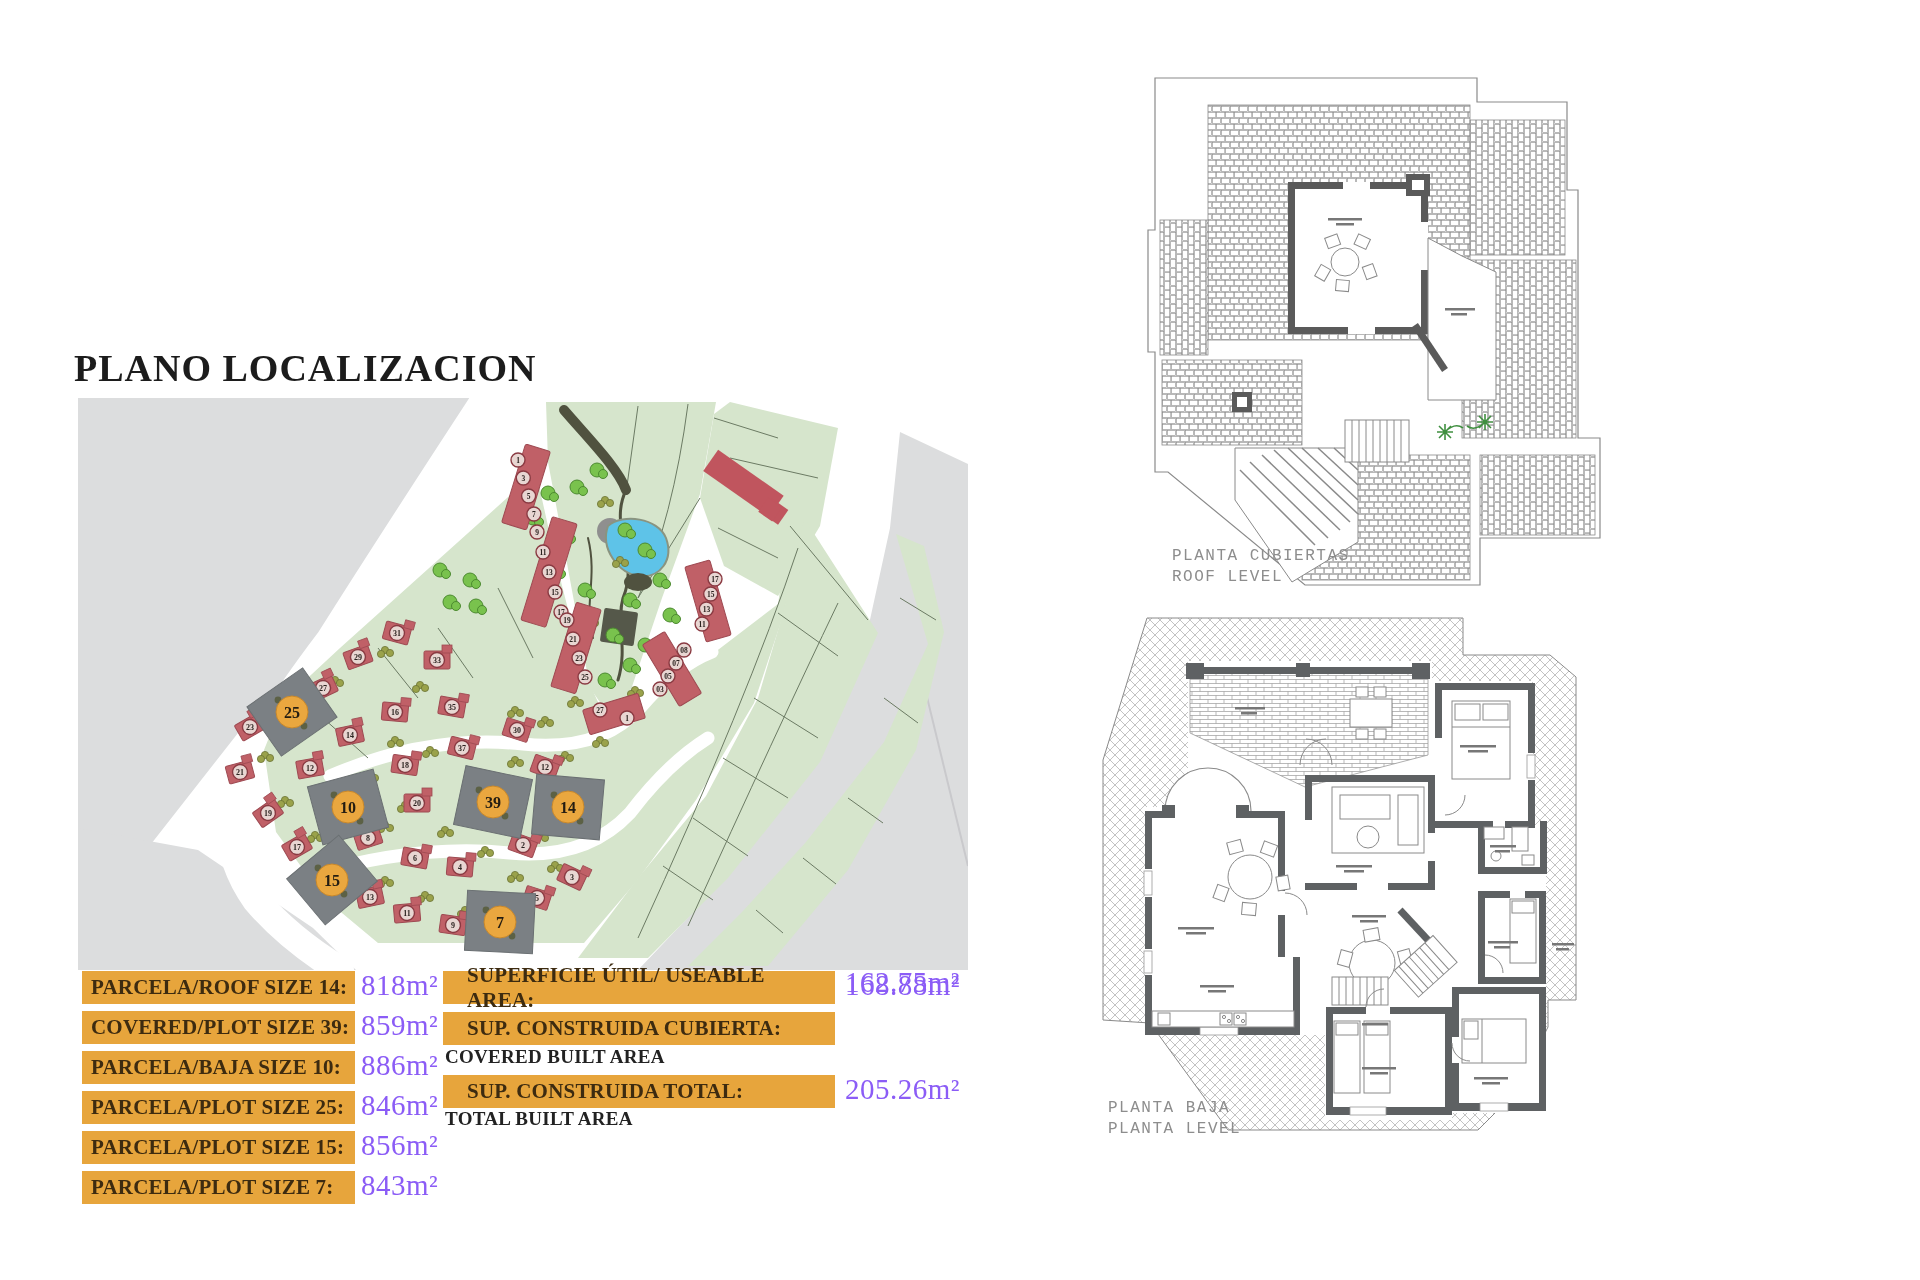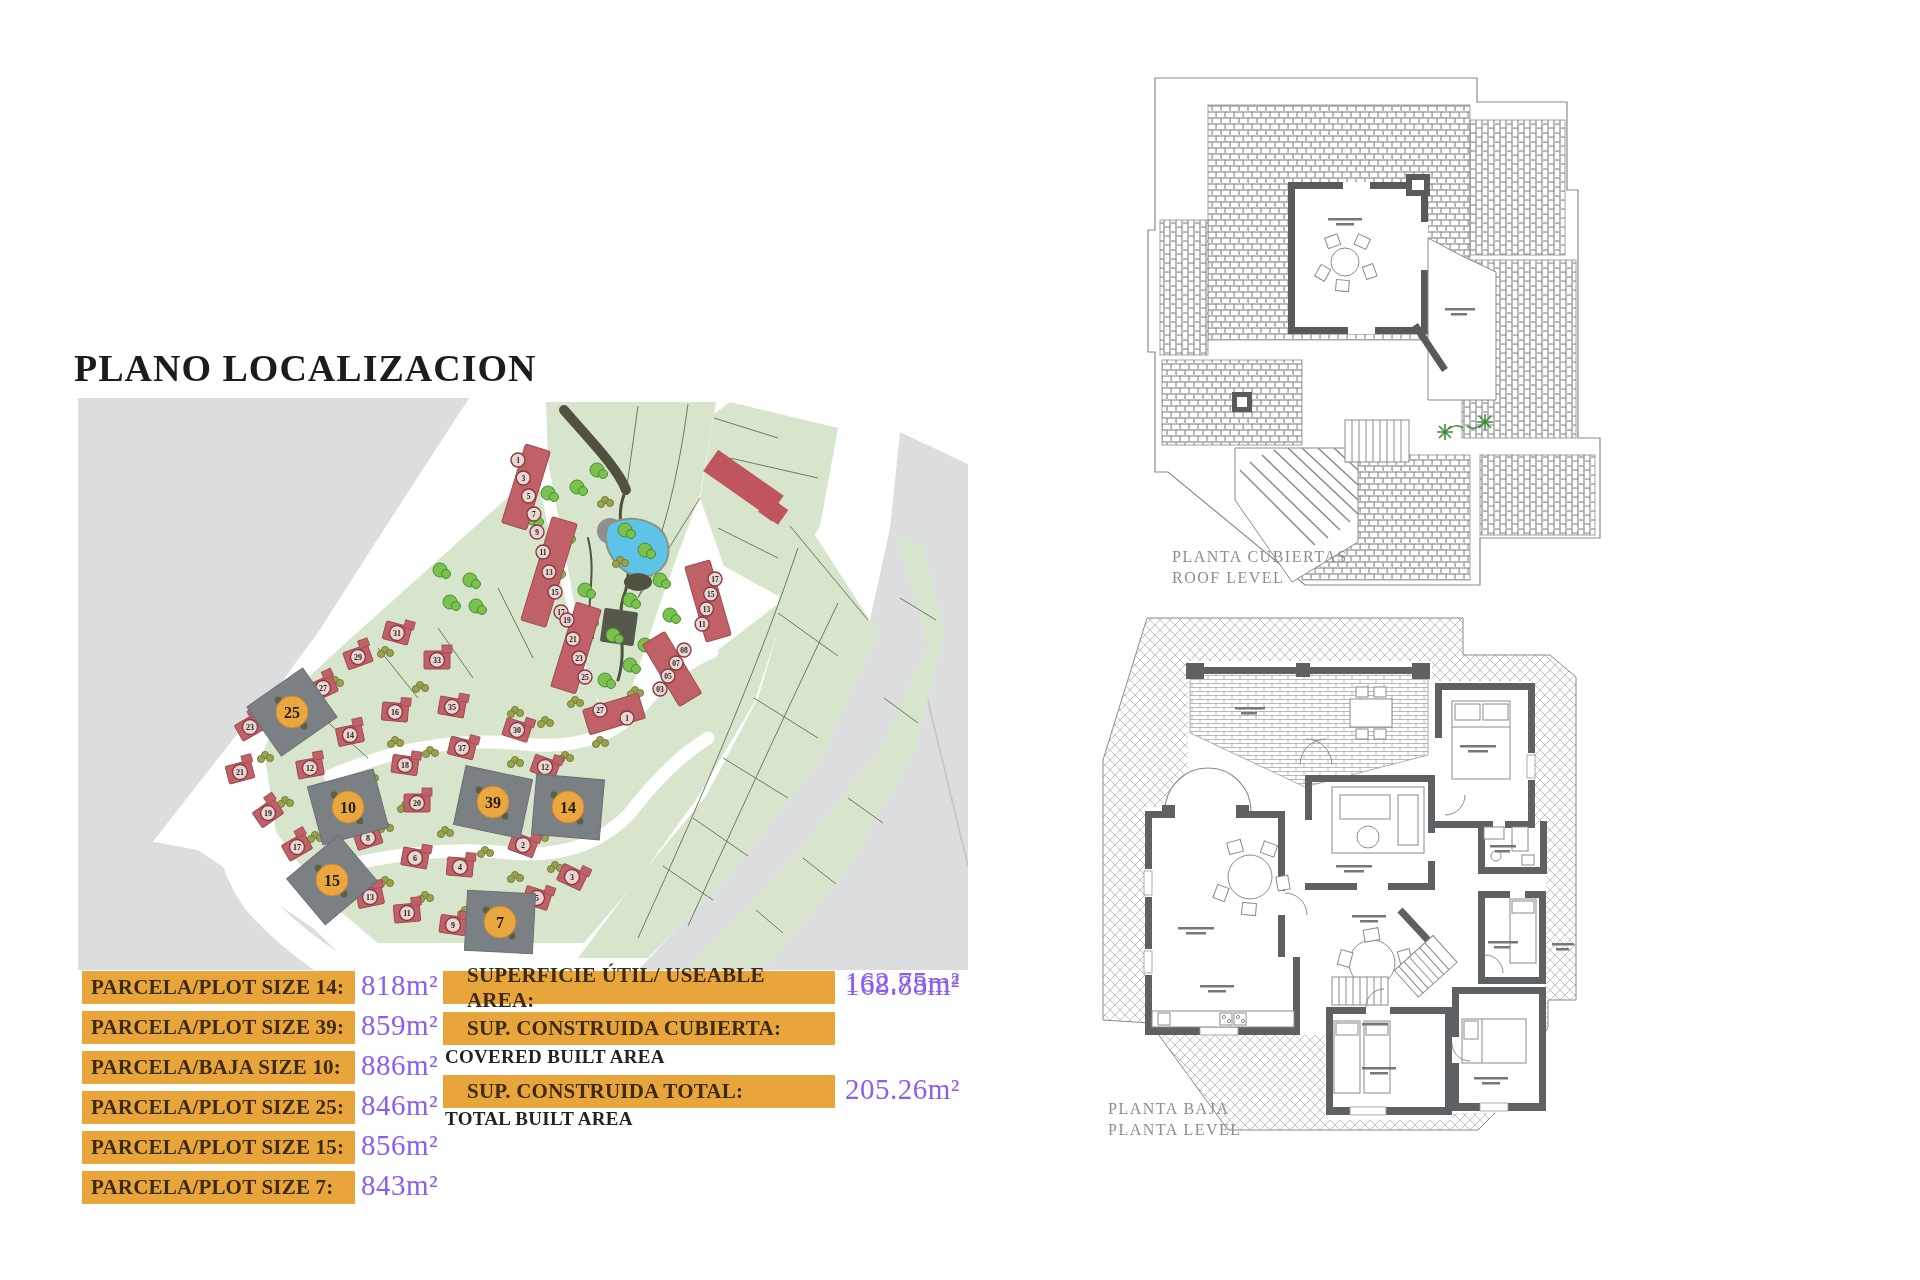--- a/index.html
+++ b/index.html
@@ -18,21 +18,21 @@
   }
   .orow.left{left:82px;width:273px;height:33px;font-size:21px;letter-spacing:0.2px;}
   .orow.right{left:443px;width:392px;height:33px;font-size:21px;letter-spacing:0.2px;padding-left:24px;}
   .oval{
     font-size:29px;font-weight:normal;color:#8b5cf6;letter-spacing:0.5px;
   }
   .oval.left{left:361px;}
   .oval.right{left:845px;}
   .subcap{left:445px;font-size:19px;font-weight:bold;color:#222;letter-spacing:0.3px;text-align:center;}
   .planlabel{
-    font-family:Liberation Serif, serif;
+    font-family:Liberation Mono, monospace;
     font-size:16px;color:#8d8d8d;letter-spacing:1.5px;line-height:21px;
   }
   svg{display:block;}
 </style>
 </head>
 <body>
 
 <div class="abs" id="page-title">PLANO LOCALIZACION</div>
 
 <svg class="abs" style="left:78px;top:398px;" width="890" height="572" viewBox="0 0 890 572">
@@ -624,25 +624,25 @@
         <circle cx="408" cy="512" r="3.4" fill="#5c6145"></circle>
         <circle cx="434" cy="538" r="3.4" fill="#5c6145"></circle>
         <circle cx="422" cy="524" r="16" fill="#eaa73f" stroke="#c9882b" stroke-width="1"></circle>
         <text x="422" y="529.5" text-anchor="middle" font-size="16" font-weight="bold" fill="#241d12" font-family="Liberation Serif, serif">7</text>
       </g>
     </g>
 </svg>
 
 <div>
   <div class="abs orow left" style="top:971px">
-      <span>PARCELA/PLOT SIZE 14:</span>
+      <span>PARCELA/ROOF SIZE 14:</span>
     </div>
   <div class="abs oval left" style="top:969px">818m²</div>
   <div class="abs orow left" style="top:1011px">
-      <span>PARCELA/PLOT SIZE 39:</span>
+      <span>COVERED/PLOT SIZE 39:</span>
     </div>
   <div class="abs oval left" style="top:1009px">859m²</div>
   <div class="abs orow left" style="top:1051px">
       <span>PARCELA/BAJA SIZE 10:</span>
     </div>
   <div class="abs oval left" style="top:1049px">886m²</div>
   <div class="abs orow left" style="top:1091px">
       <span>PARCELA/PLOT SIZE 25:</span>
     </div>
   <div class="abs oval left" style="top:1089px">846m²</div>

